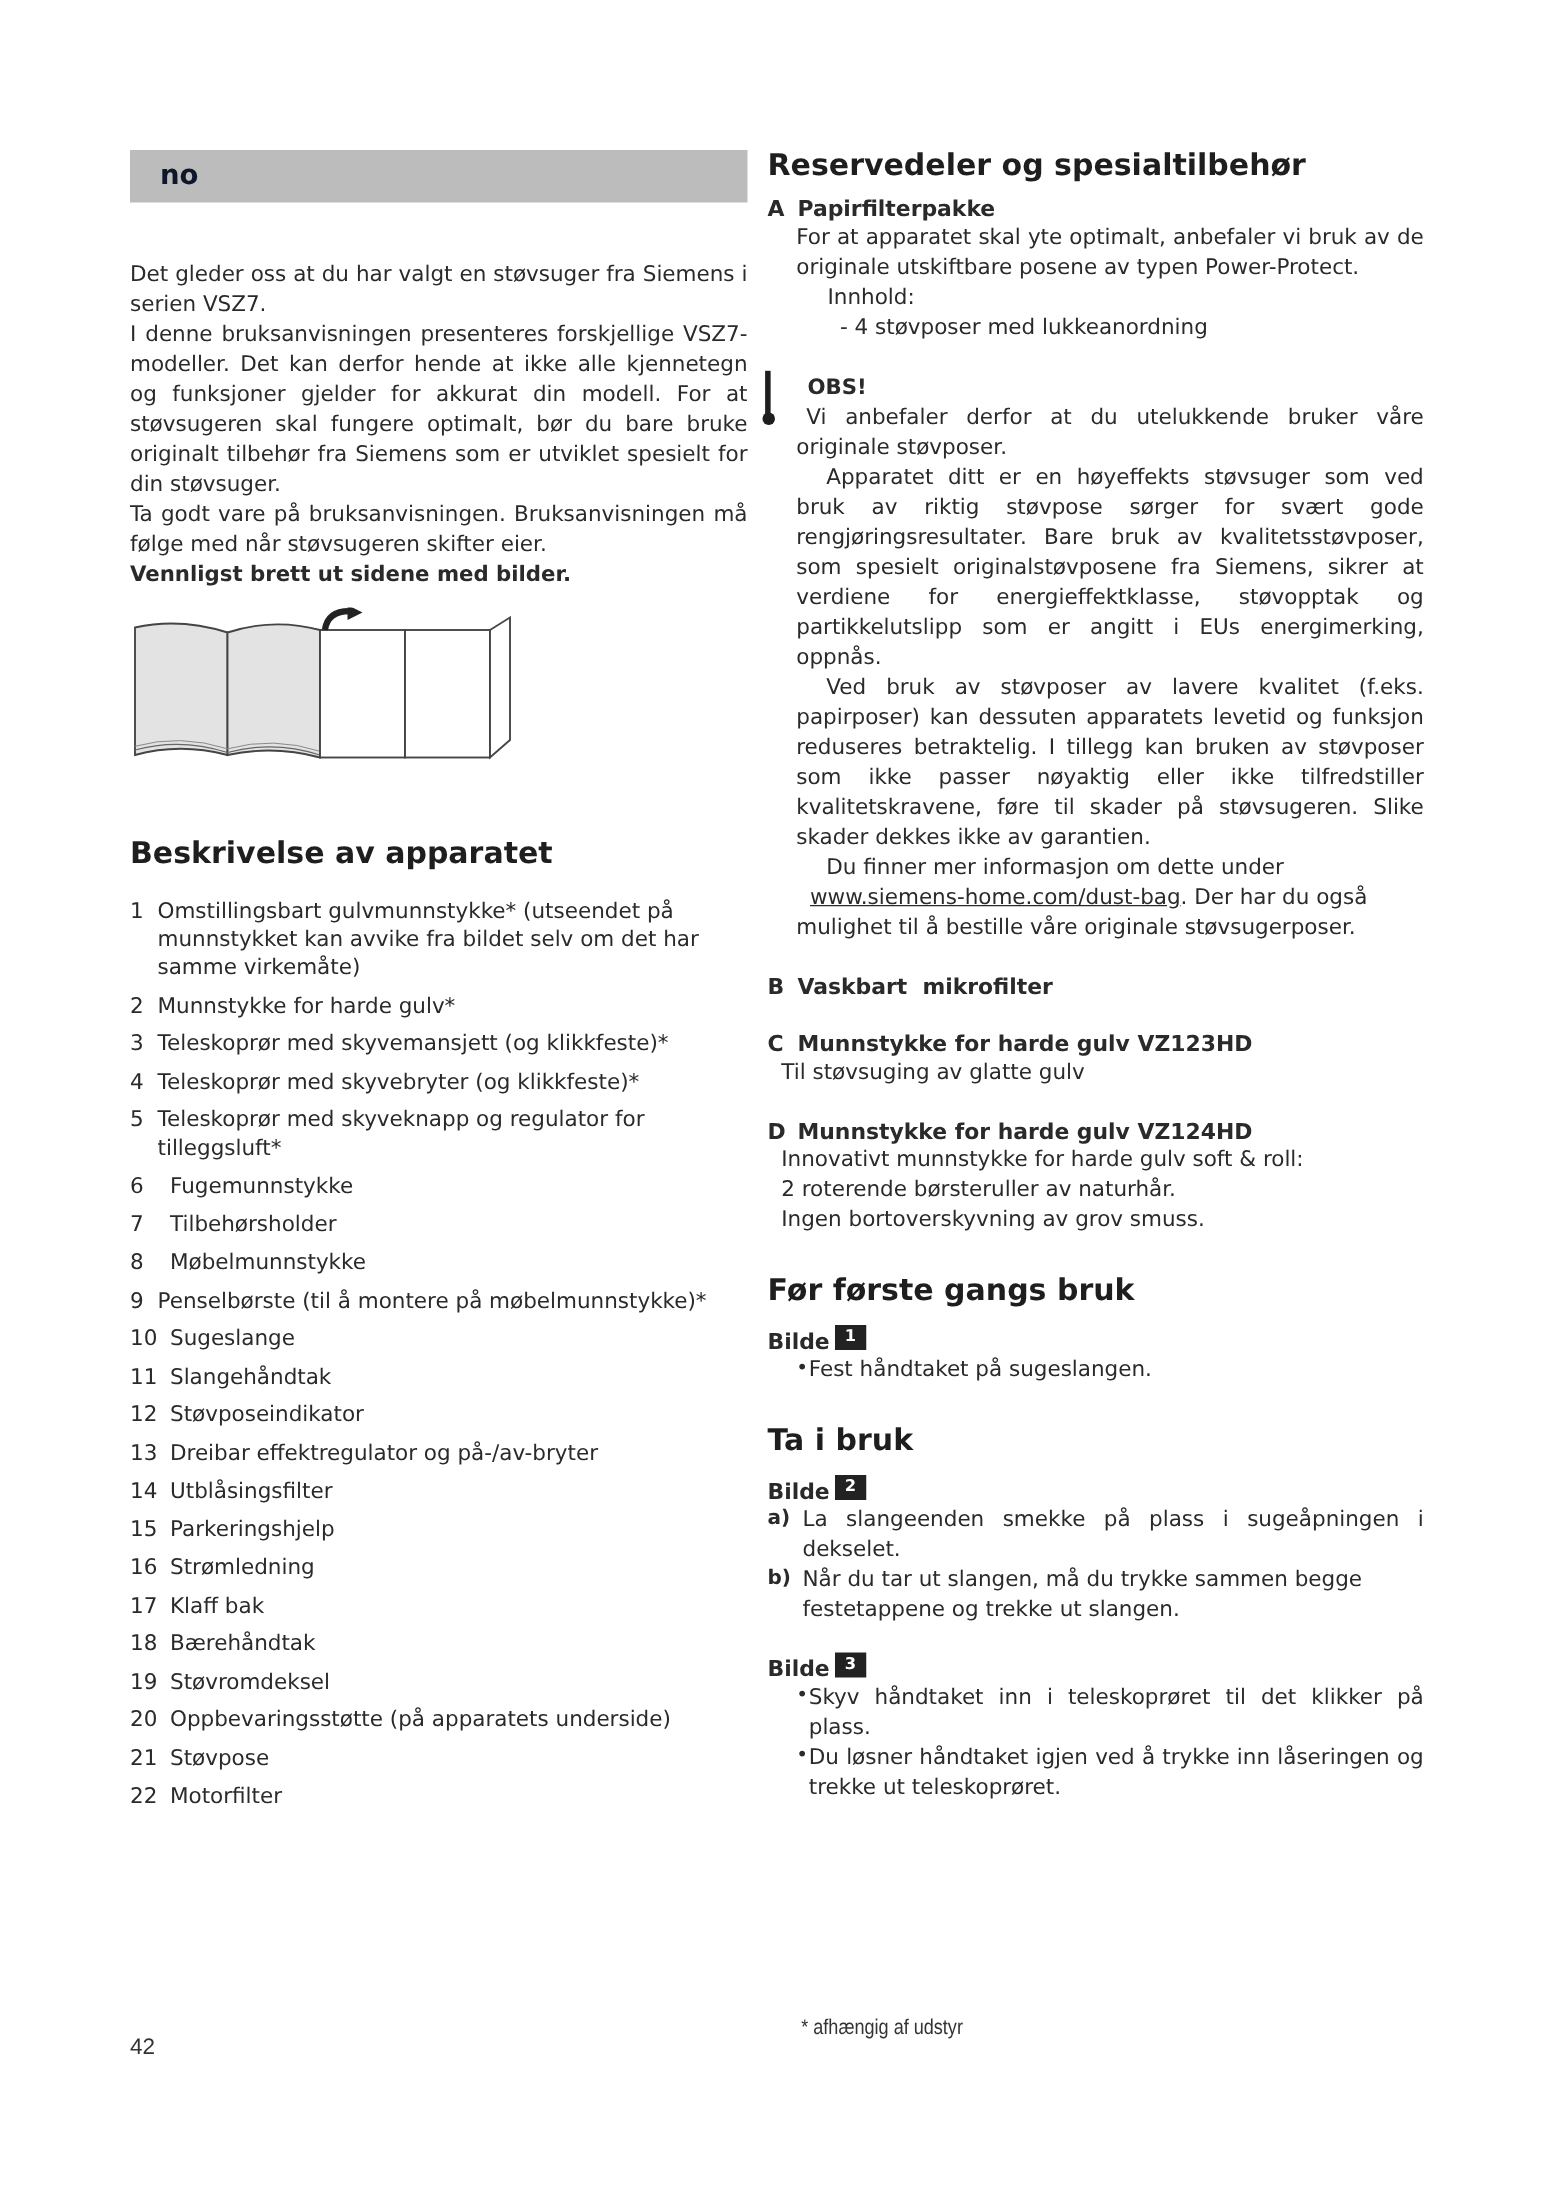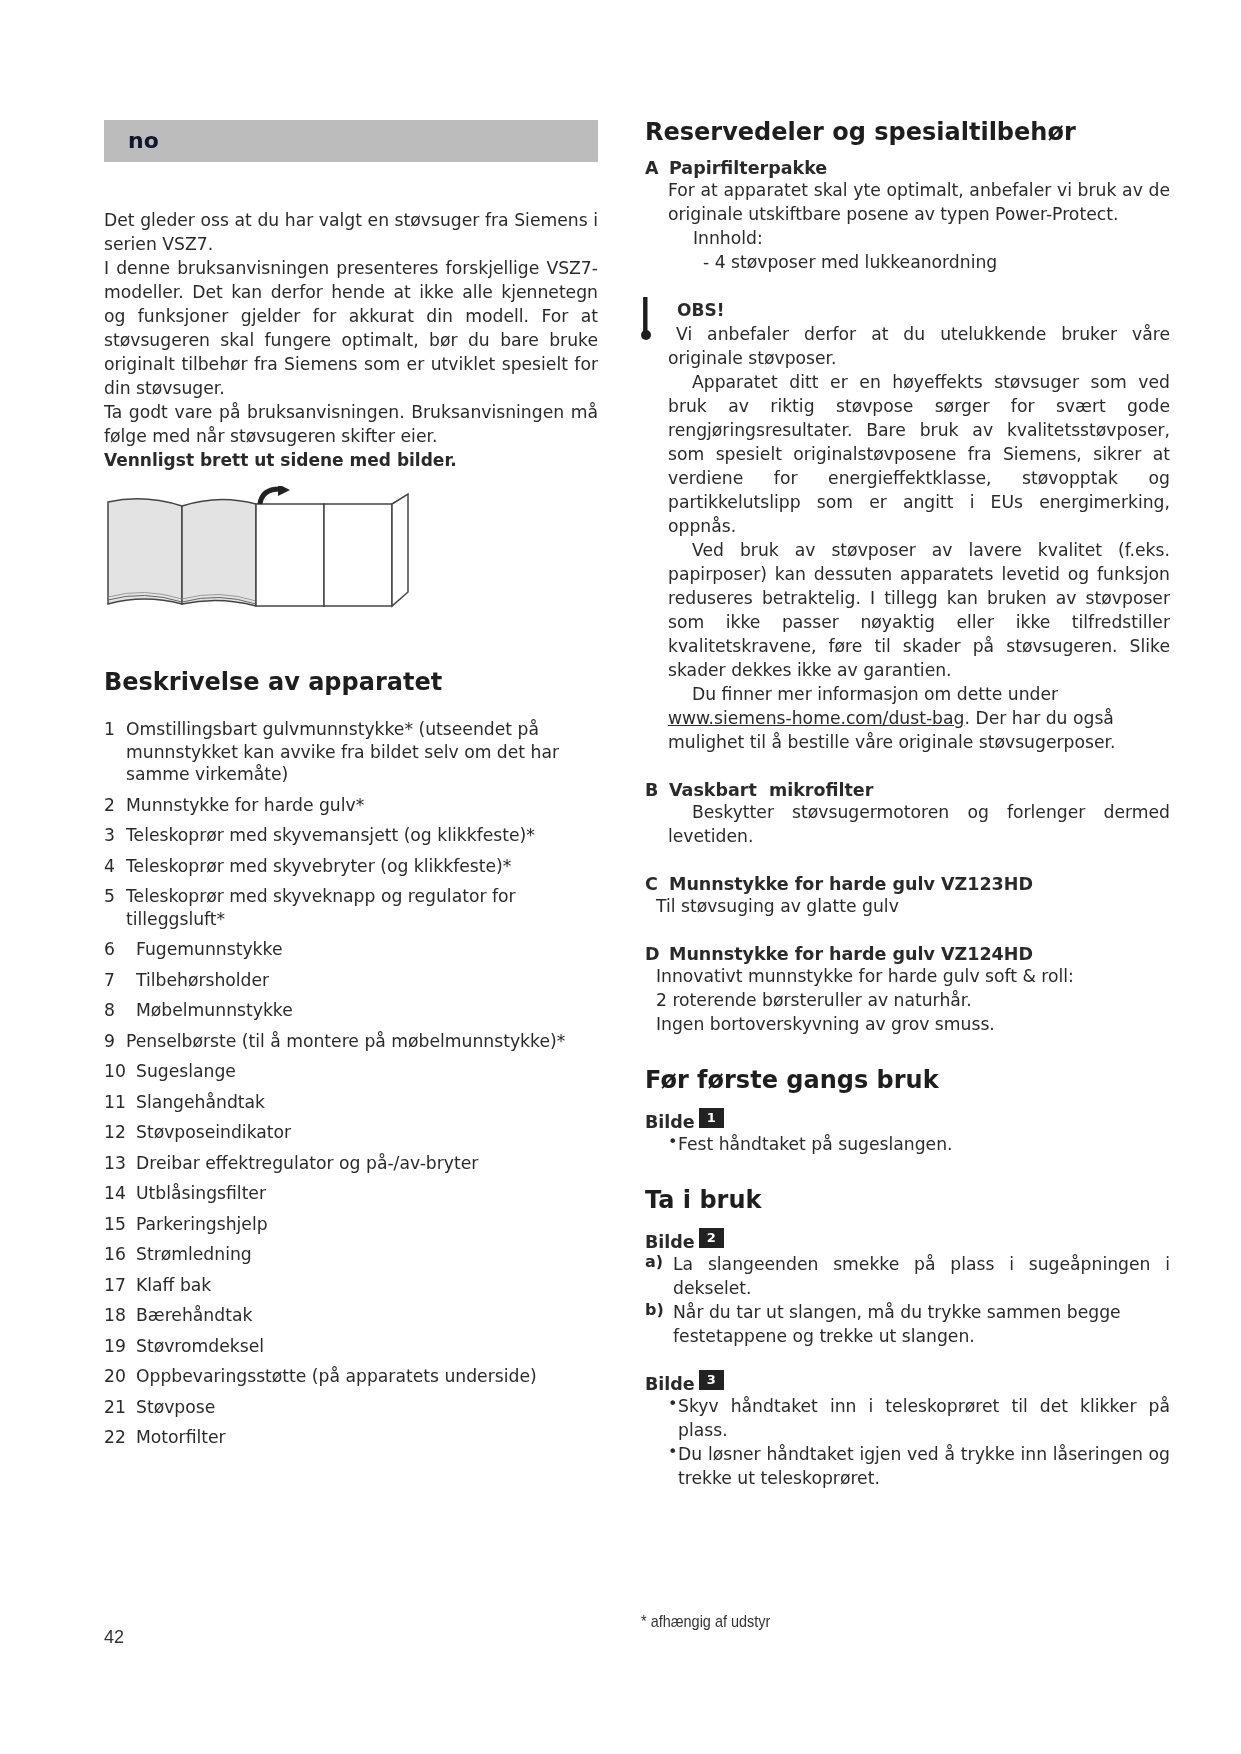--- a/index.html
+++ b/index.html
@@ -1,19 +1,19 @@
 <!DOCTYPE html>
 <html><head>
 <meta charset="utf-8">
 <style>
   html, body { margin: 0; padding: 0; background: #ffffff; }
   body { width: 1241px; height: 1754px; position: relative; overflow: hidden;
          font-family: "DejaVu Sans", sans-serif; color: #2a2a2a; }
   .col-left { position: absolute; left: 104px; top: 120px; width: 494px; }
-  .col-right { position: absolute; left: 645px; top: 118px; width: 525px; }
+  .col-right { position: absolute; left: 614px; top: 118px; width: 525px; }
   .lang-bar { background: #bcbcbc; height: 42px; width: 494px; position: relative; }
   .lang-bar span { position: absolute; left: 24px; top: 8px; font-weight: bold; font-size: 22px; color: #0f172a; }
   p { margin: 0; font-size: 17.2px; line-height: 24px; }
   .just { text-align: justify; }
   .intro { margin-top: 46px; }
   .intro p + p { margin-top: 0; }
   .gap { margin-top: 8px; }
   .bold-note { font-weight: bold; font-size: 17px; margin-top: 30px; }
   .fold-fig { margin-top: 14px; width: 310px; height: 130px; }
   h2 { font-size: 24px; font-weight: bold; margin: 0; color: #1e1e1e; }
@@ -26,21 +26,21 @@
   .item-head { font-weight: bold; font-size: 17.5px; margin-top: 16px; display: flex; }
   .item-head .letter { width: 24px; }
   .indent { padding-left: 23px; }
   .indent2 { padding-left: 48px; }
   .indent3 { padding-left: 58px; }
   .first-indent { text-indent: 24px; }
   .obs { position: relative; margin-top: 24px; }
   .obs .bang { position: absolute; left: -7px; top: -4px; font-size: 40px; font-weight: bold; line-height: 40px; color: #1e1e1e; }
   .obs .bang-dot { position: absolute; left: -4px; top: 32px; width: 10px; height: 10px; border-radius: 50%; background:#1e1e1e; }
   .obs-title { font-weight: bold; font-size: 17px; padding-left: 32px; }
-  a.link { color: #2a2a2a; text-decoration: underline; }
+  a.link { color: #2a2a2a; text-decoration: underline; margin-left: 11px; }
   .fig-label { font-weight: bold; font-size: 17.5px; display: flex; align-items: flex-end; margin-top: 20px; }
   .fig-num { display: inline-block; background: #222; color: #fff; font-size: 13px; font-weight: bold; padding: 0 8px; height: 20px; line-height: 20px; margin-left: 4px; margin-bottom: 4px; }
   .bullet { padding-left: 23px; display: flex; }
   .bullet .dot { width: 10px; }
   .step { display: flex; }
   .step .lbl { font-weight: bold; width: 28px; }
   .footer-page { position: absolute; left: 104px; top: 1627px; font-size: 18px; font-family: "Liberation Sans Narrow", "Liberation Sans", sans-serif; color: #333; }
   .footer-note { position: absolute; left: 641px; top: 1612px; font-size: 17px; font-family: "Liberation Sans", sans-serif; color: #333; transform: scaleX(0.85); transform-origin: left; }
 </style>
 </head>
@@ -186,21 +186,20 @@
     <p class="indent first-indent">
       <span>Du finner mer informasjon om dette under</span><br>
       <a class="link" href="#">www.siemens-home.com/dust-bag</a><span>. Der har du også mulighet til å bestille våre originale støvsugerposer.</span>
     </p>
   </div>
 
   <div class="item-head" style="margin-top:26px">
     <span class="letter">B</span>
     <span style="white-space:pre">Vaskbart  mikrofilter</span>
   </div>
-  <p class="indent just first-indent">Beskytter støvsugermotoren og forlenger dermed levetiden.</p>
 
   <div class="item-head" style="margin-top:26px">
     <span class="letter">C</span>
     <span>Munnstykke for harde gulv VZ123HD</span>
   </div>
   <p class="indent" style="padding-left:11px">Til støvsuging av glatte gulv</p>
 
   <div class="item-head" style="margin-top:26px">
     <span class="letter">D</span>
     <span>Munnstykke for harde gulv VZ124HD</span>

